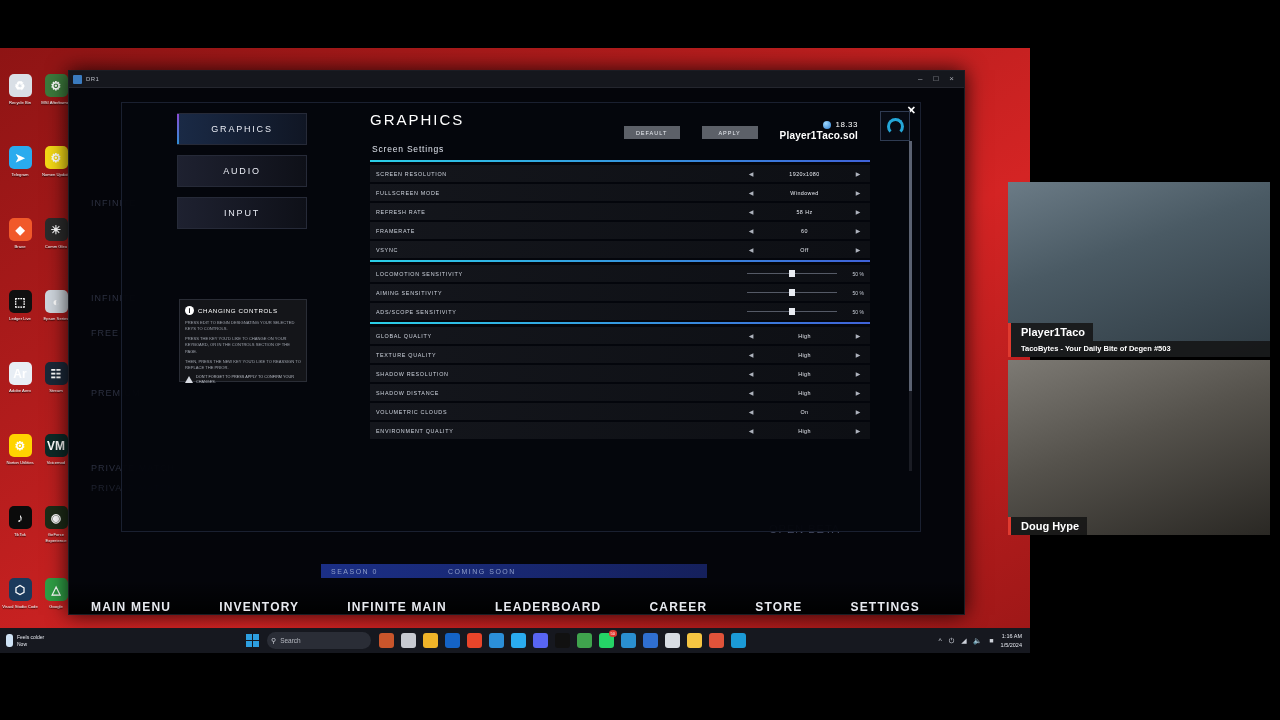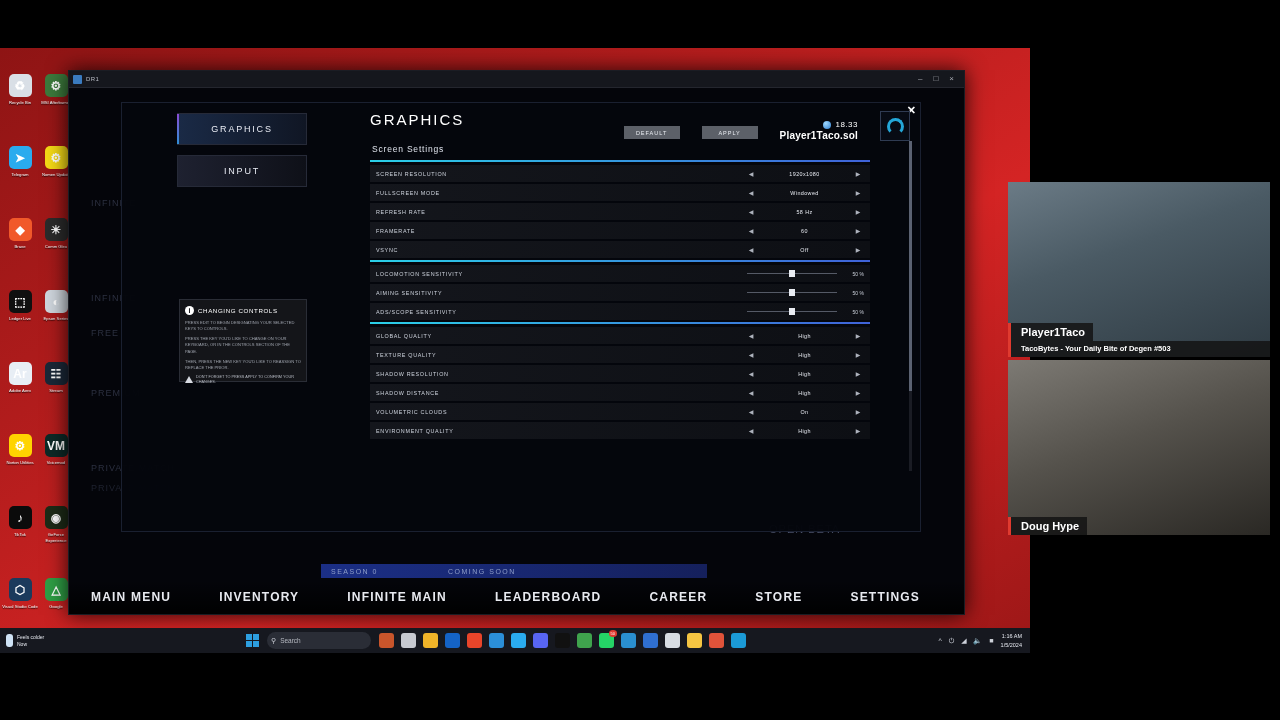--- a/index.html
+++ b/index.html
@@ -47,21 +47,21 @@
   .tb-btns { margin-left: auto; display: flex; gap: 11px; padding-right: 6px; }
   .tb-btns span { font-size: 8px; color: #a9acb4; line-height: 1; }
 
   .gamebody { position: relative; width: 100%; height: calc(100% - 17px); background: #04050a; overflow: hidden; }
 
   
   .bgtext { position: absolute; color: #2c3040; font-size: 9px; letter-spacing: 1px; }
 
   .menu-bottom {
     position: absolute; left: 0; bottom: 0; width: 100%; height: 34px;
-    display: flex; align-items: center; padding-left: 22px; gap: 48px;
+    display: flex; align-items: flex-end; padding-left: 22px; gap: 48px;
     background: linear-gradient(to top, rgba(0,0,0,.9), rgba(0,0,0,0));
   }
   .menu-bottom div {
     font-size: 12px; color: #e8eaf0; letter-spacing: 1.2px; font-weight: bold;
   }
 
   
   .overlay {
     position: absolute; left: 52px; top: 14px; width: 800px; height: 430px;
     background: rgba(4,6,12,.97); border: 1px solid #1a2030;
@@ -306,20 +306,21 @@
           <div>CAREER</div>
           <div>STORE</div>
           <div>SETTINGS</div>
         </div>
 
       <div class="overlay">
         <div class="ovclose">✕</div>
 
         <div class="nav">
             <div class="navitem active">GRAPHICS</div>
+            <div class="navitem">AUDIO</div>
             <div class="navitem">INPUT</div>
           </div>
 
         <div class="infobox">
           <div class="ib-head">
             <div class="ib-i">i</div>
             <div class="ib-title">CHANGING CONTROLS</div>
           </div>
           <div class="ib-p">PRESS EDIT TO BEGIN DESIGNATING YOUR SELECTED KEYS TO CONTROLS.</div>
           <div class="ib-p">PRESS THE KEY YOU'D LIKE TO CHANGE ON YOUR KEYBOARD, OR IN THE CONTROLS SECTION OF THE PAGE.</div>

